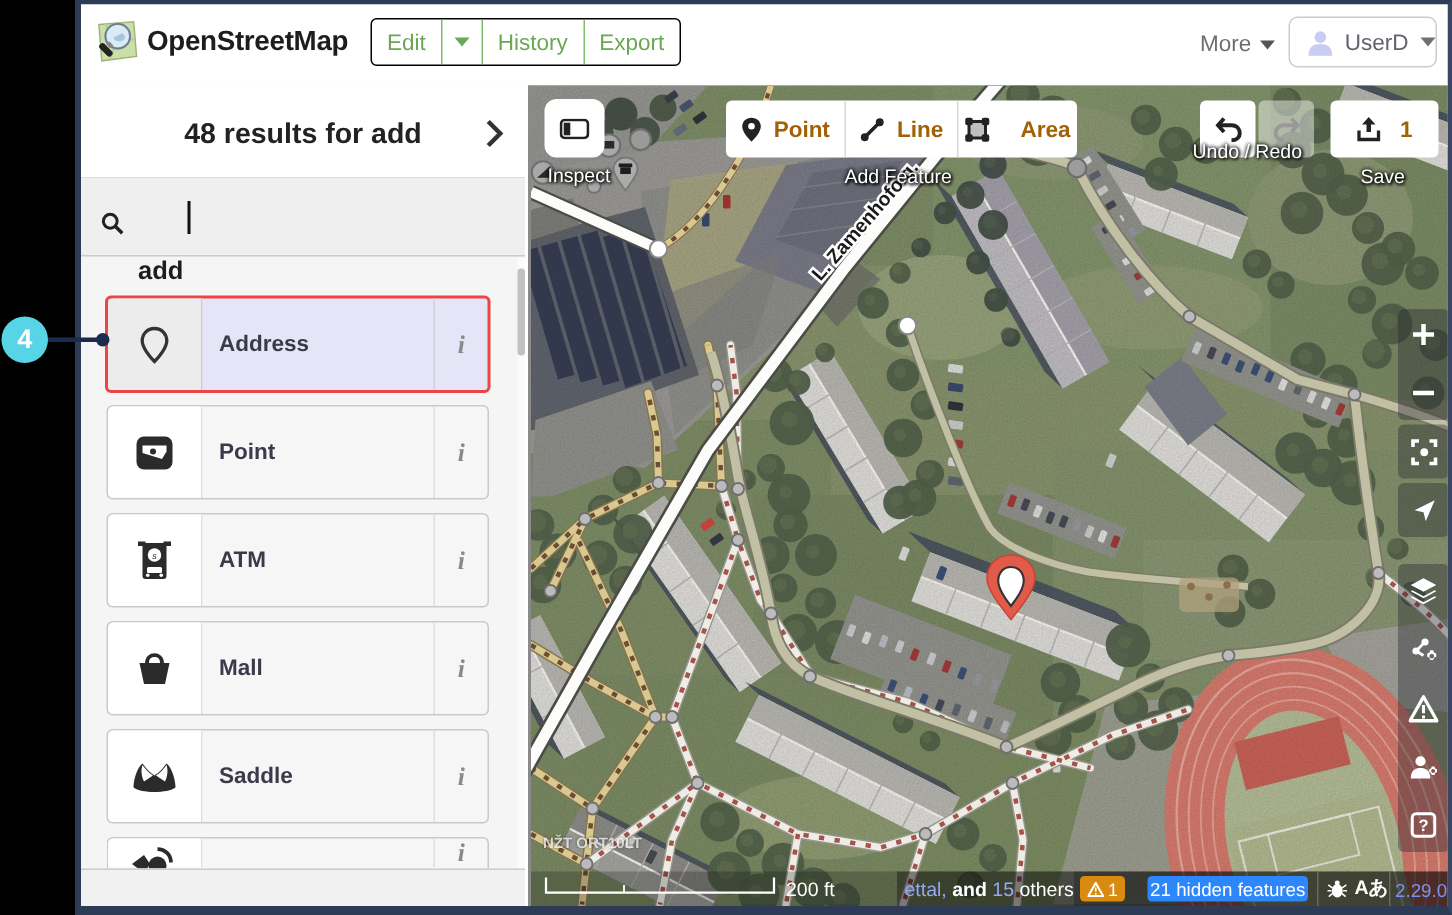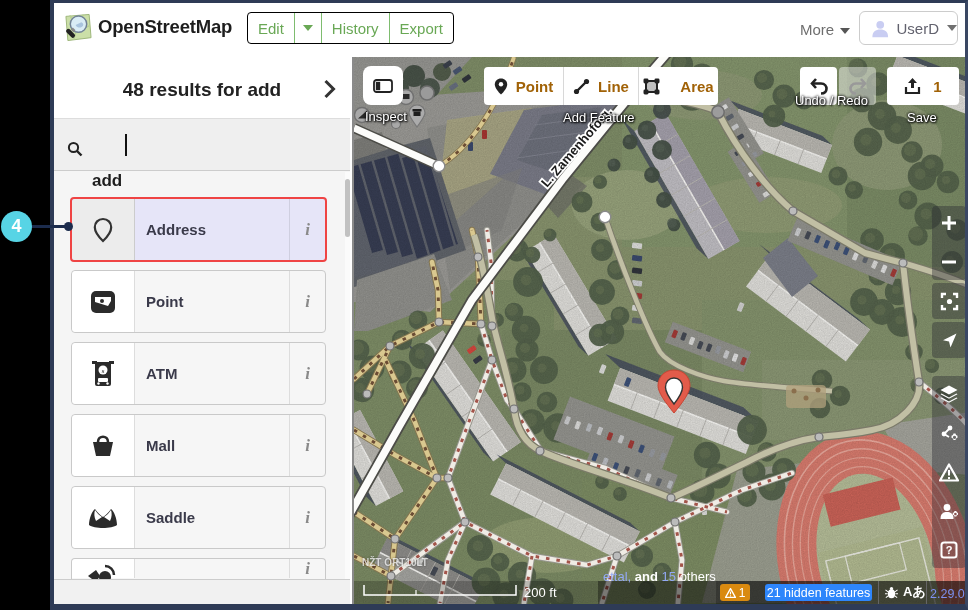--- a/index.html
+++ b/index.html
@@ -852,21 +852,21 @@
       </div>
     <div id="bbar"></div>
     <div style="position:absolute;left:8px;bottom:36px;color:rgba(255,255,255,0.75);font-size:10px;font-weight:bold;text-shadow:0 0 2px rgba(0,0,0,0.5)">NŽT ORT10LT</div>
     <svg style="position:absolute;left:0px;bottom:0px" width="613" height="23">
       <path d="M10,4 L10,14 L162,14 L162,4" fill="none" stroke="#fff" stroke-width="1.5"></path>
       <path d="M62,9 L62,14" stroke="#fff" stroke-width="1.2"></path>
     </svg>
     <div style="position:absolute;left:170px;bottom:4px;color:#fff;font-size:13px">200 ft</div>
     <div style="position:absolute;left:244px;bottom:0;width:118px;height:23px;background:rgba(0,0,0,0.35)"></div>
     <div style="position:absolute;left:362px;bottom:0;width:251px;height:23px;background:rgba(0,0,0,0.5)"></div>
-    <div style="position:absolute;left:249px;bottom:20px;font-size:13px;color:#fff"><span style="color:#93a9f5">ettal,</span> <b>and</b> <span style="color:#93a9f5">15</span> others</div>
+    <div style="position:absolute;left:249px;bottom:4px;font-size:13px;color:#fff"><span style="color:#93a9f5">ettal,</span> <b>and</b> <span style="color:#93a9f5">15</span> others</div>
     <div style="position:absolute;left:366px;bottom:3px;width:30px;height:17px;background:#d98a10;border-radius:3px;color:#fff;font-size:12px;display:flex;align-items:center;justify-content:center"><svg width="11" height="10" viewBox="0 0 20 18" style="margin-right:3px">
           <path d="M10,1 L19,17 L1,17 Z" fill="none" stroke="#fff" stroke-width="2.5"></path>
           <rect x="9" y="6.5" width="2" height="5" fill="#fff"></rect>
           <rect x="9" y="13.2" width="2" height="2" fill="#fff"></rect>
         </svg>1</div>
     <div style="position:absolute;left:411px;bottom:3px;width:107px;height:17px;background:#2e86fb;border-radius:3px;color:#fff;font-size:12.5px;display:flex;align-items:center;justify-content:center">21 hidden features</div>
     <div style="position:absolute;left:524px;bottom:0px;width:1px;height:23px;background:#666"></div>
     <svg style="position:absolute;left:530px;bottom:5px" width="15" height="13" viewBox="0 0 17 15">
         <ellipse cx="8.5" cy="9" rx="4.2" ry="5.2" fill="#fff"></ellipse>
         <circle cx="8.5" cy="3" r="1.9" fill="#fff"></circle>

